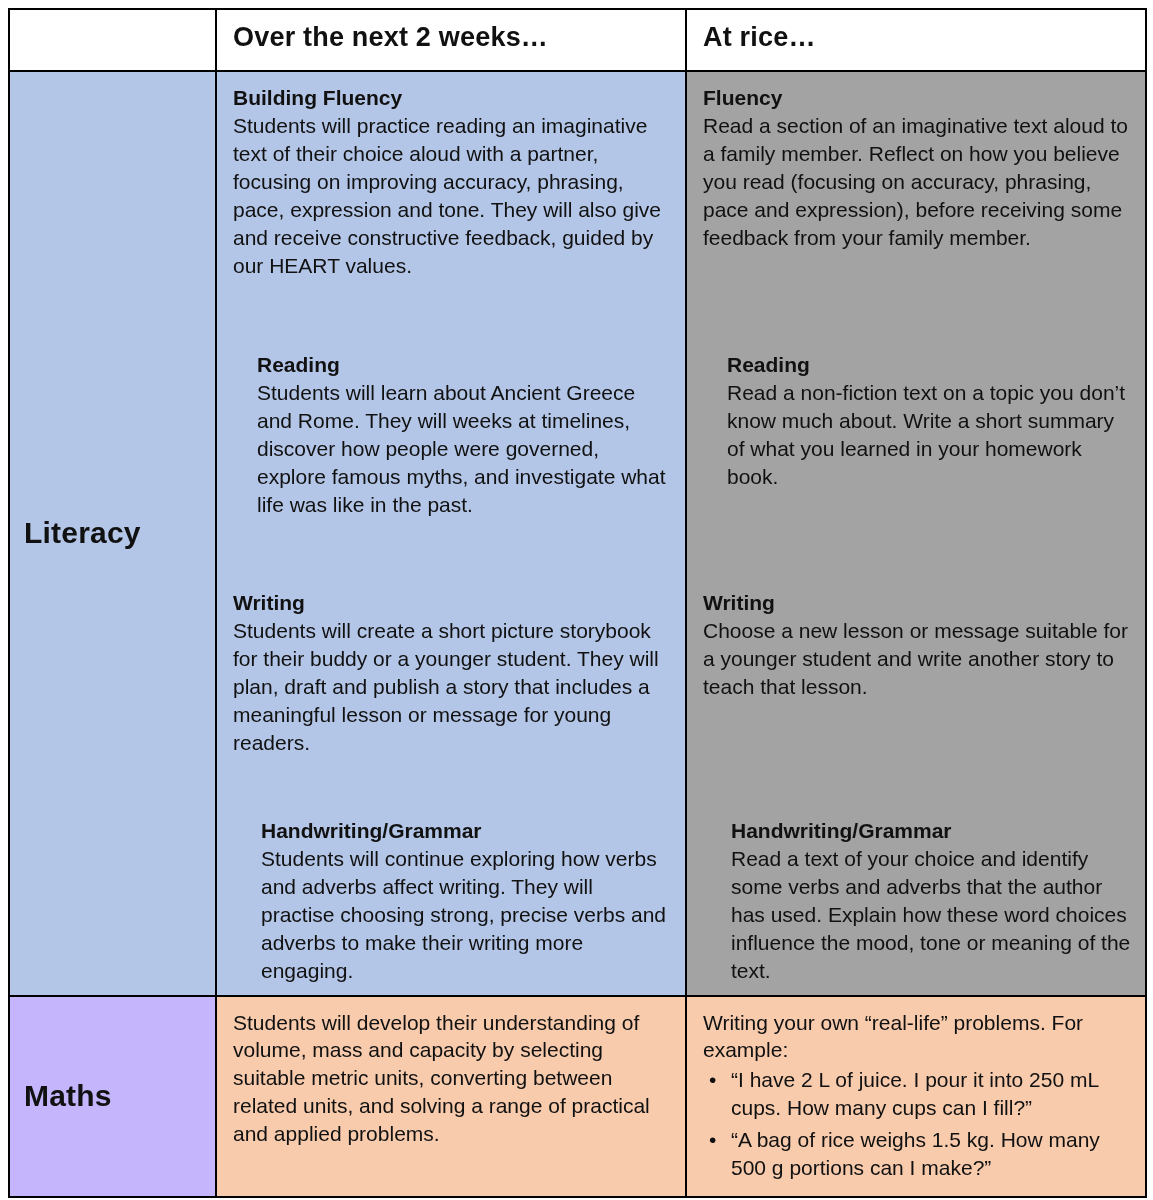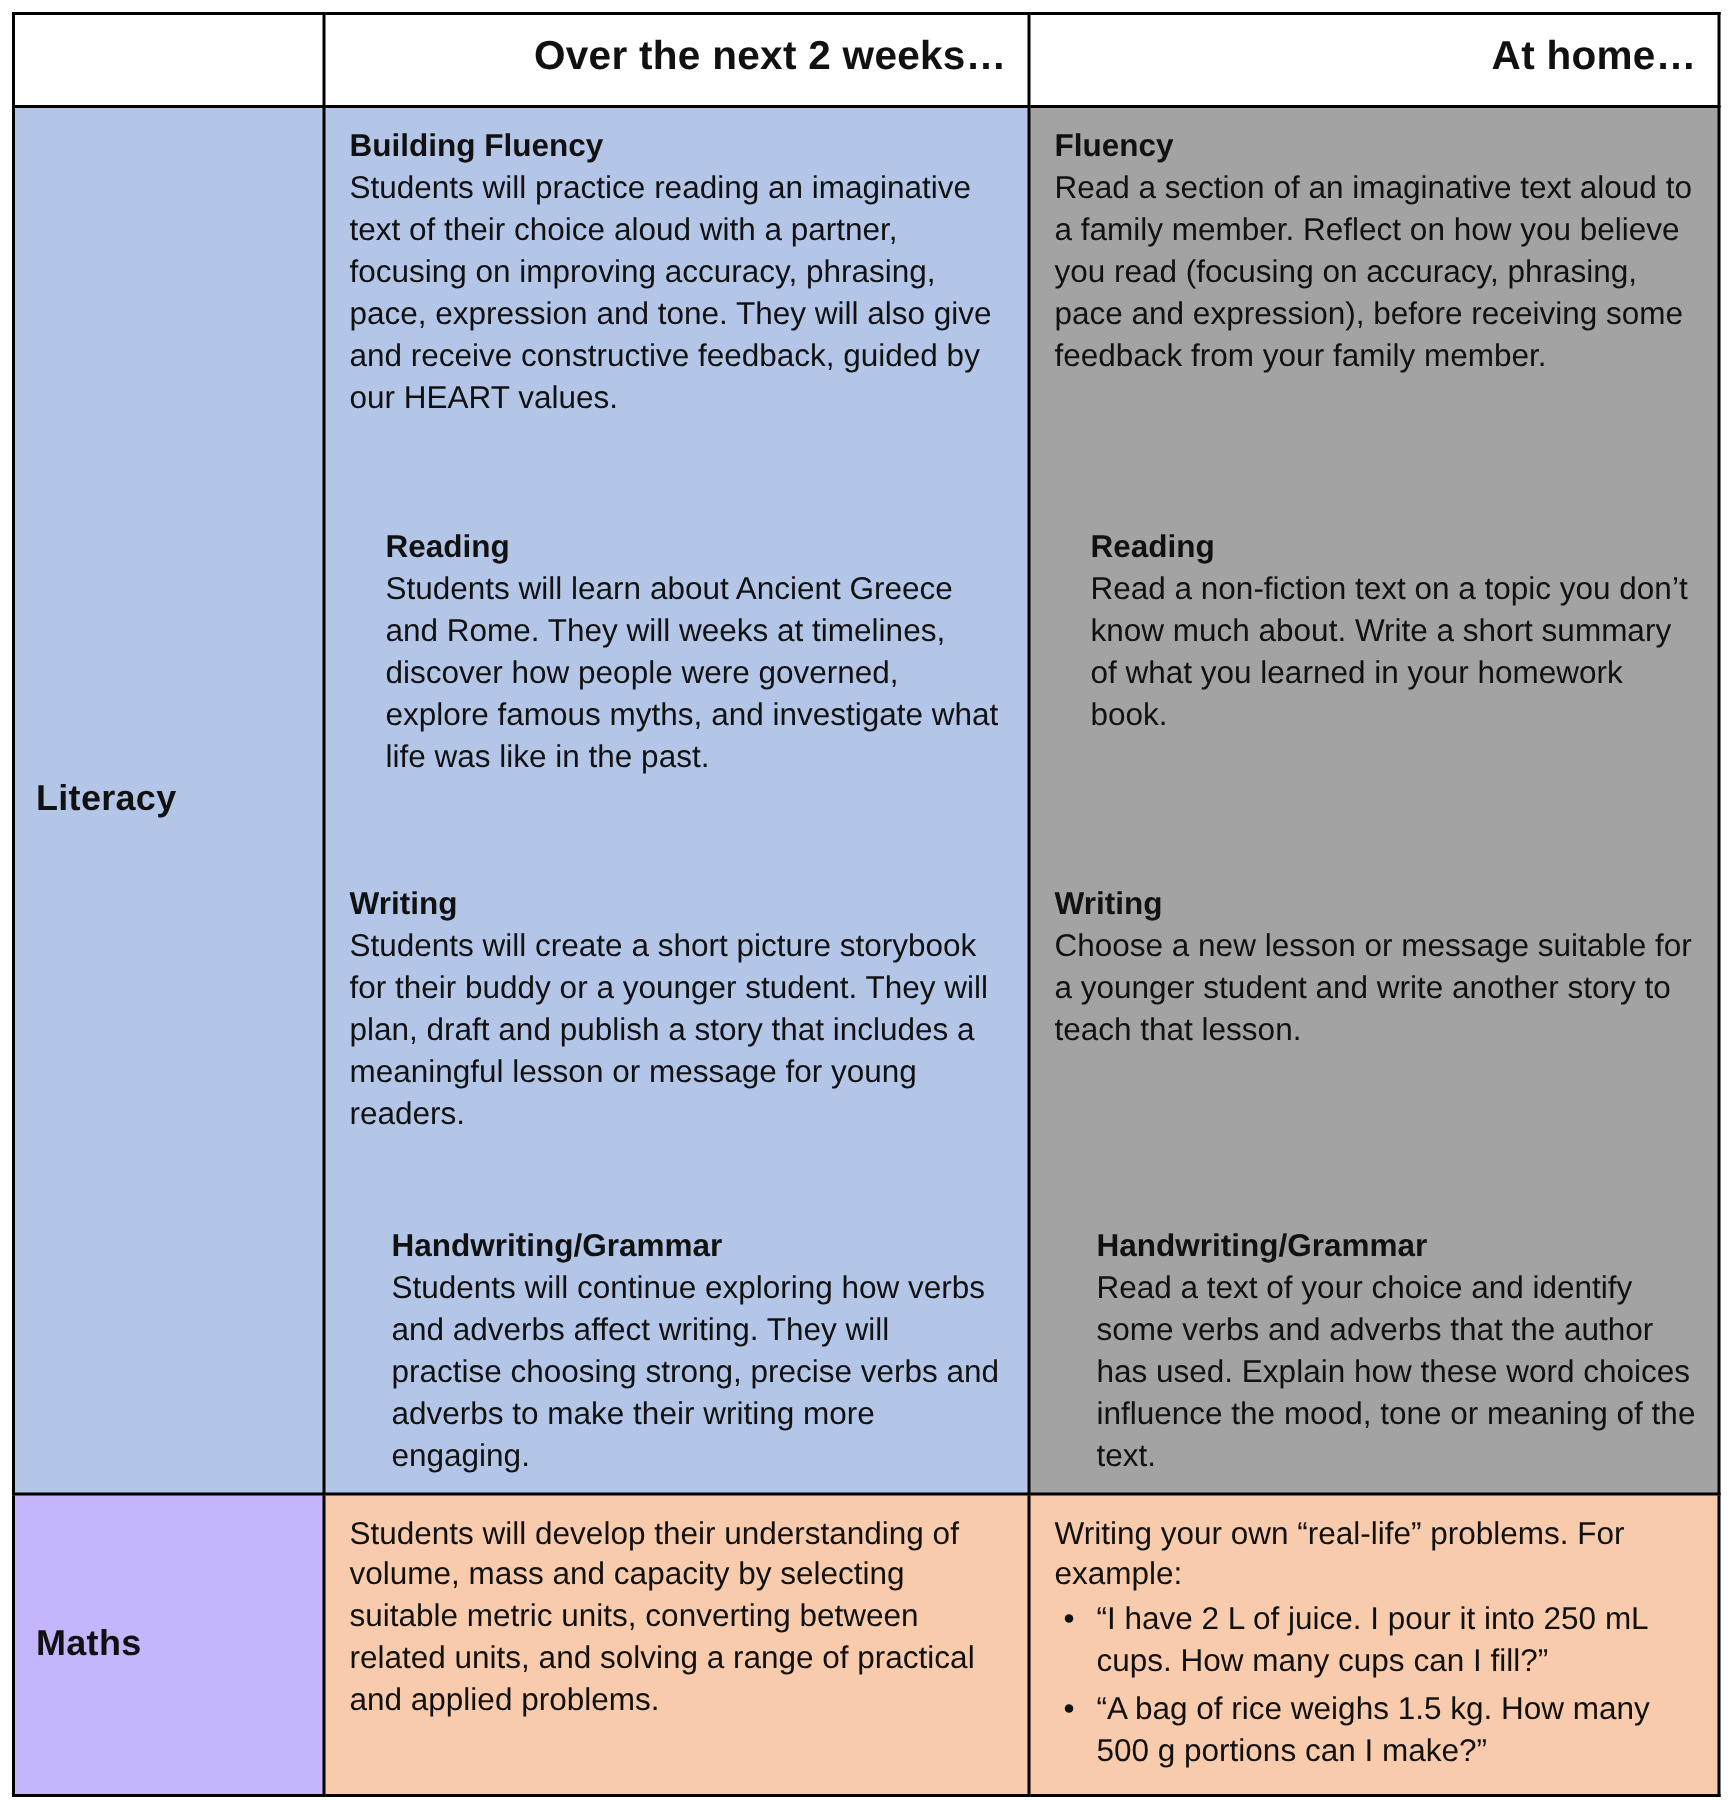--- a/index.html
+++ b/index.html
@@ -25,30 +25,30 @@
   col.c-home { width: 460px; }
 
   th, td {
     border: 2px solid #000000;
     vertical-align: top;
     box-sizing: border-box;
   }
   tr.header-row th {
     background: #ffffff;
     height: 62px;
-    text-align: right;
+    text-align: left;
     font-weight: bold;
     font-size: 27px;
     padding: 12px 14px 8px 16px;
     letter-spacing: 0.2px;
   }
   td.row-label {
     vertical-align: middle;
     font-weight: bold;
-    font-size: 24px;
+    font-size: 30px;
     padding-left: 14px;
     letter-spacing: 0.2px;
   }
   td.content {
     padding: 12px 14px 10px 16px;
     font-size: 21px;
     line-height: 1.33;
   }
   tr.literacy-row td { height: 892px; }
   tr.maths-row td { height: 199px; }
@@ -86,21 +86,21 @@
     <colgroup>
       <col class="c-label">
       <col class="c-school">
       <col class="c-home">
     </colgroup>
 
     <tbody>
         <tr class="header-row">
       <th></th>
       <th>Over the next 2 weeks…</th>
-      <th>At home…</th>
+      <th>At rice…</th>
     </tr>
 
     <tr class="literacy-row">
       <td class="row-label" style="background-color: rgb(180, 198, 231);">Literacy</td>
 
       <td class="content" style="background-color: rgb(180, 198, 231);">
         <div class="section sec-1">
           <div class="sec-title">Building Fluency</div>
           <div class="sec-text">Students will practice reading an imaginative text of their choice aloud with a partner, focusing on improving accuracy, phrasing, pace, expression and tone. They will also give and receive constructive feedback, guided by our HEART values.</div>
         </div>

